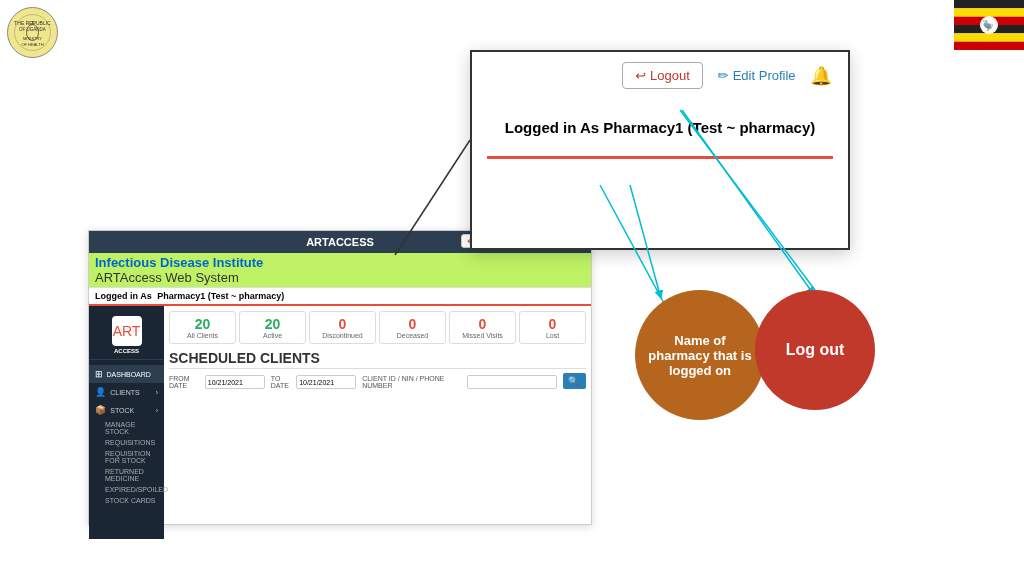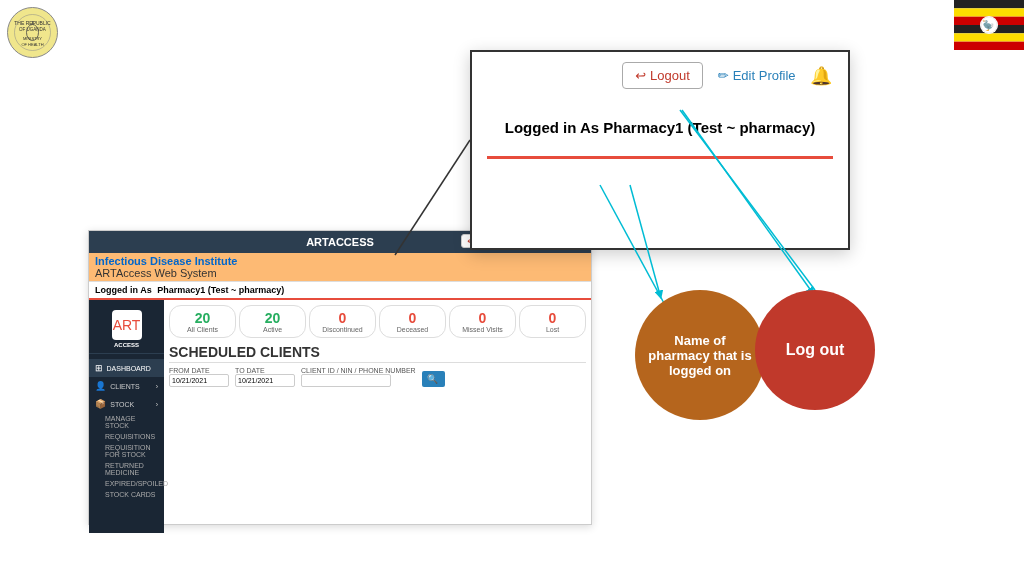--- a/index.html
+++ b/index.html
@@ -88,24 +88,24 @@
       align-items: center;
       gap: 2px;
     }
 
     .bell-icon-small {
       color: #27ae60;
       font-size: 11px;
     }
 
     .app-subheader {
-      background: #fdba74;
+      background: #bef264;
       border-bottom: 1px solid #ddd;
       padding: 2px 6px;
-      font-size: 11px;
+      font-size: 13px;
       color: #333;
     }
 
     .app-logged-in {
       padding: 3px 6px;
       font-size: 9px;
       color: #555;
       border-bottom: 2px solid #e74c3c;
     }
 
@@ -182,21 +182,21 @@
 
     .stats-grid {
       display: grid;
       grid-template-columns: repeat(6, 1fr);
       gap: 3px;
       margin-bottom: 6px;
     }
 
     .stat-card {
       border: 1px solid #ddd;
-      border-radius: 12px;
+      border-radius: 3px;
       padding: 4px 2px;
       text-align: center;
       font-size: 8px;
     }
 
     .stat-card .value {
       font-size: 14px;
       font-weight: bold;
       color: #27ae60;
     }
@@ -223,21 +223,21 @@
 
     .filter-row {
       display: flex;
       gap: 6px;
       align-items: flex-end;
       margin-bottom: 4px;
     }
 
     .filter-group {
       display: flex;
-      flex-direction: column;
+      flex-direction: row;
       font-size: 7px;
       color: #555;
     }
 
     .filter-group input {
       border: 1px solid #ccc;
       border-radius: 2px;
       padding: 2px 4px;
       font-size: 7px;
       width: 60px;

